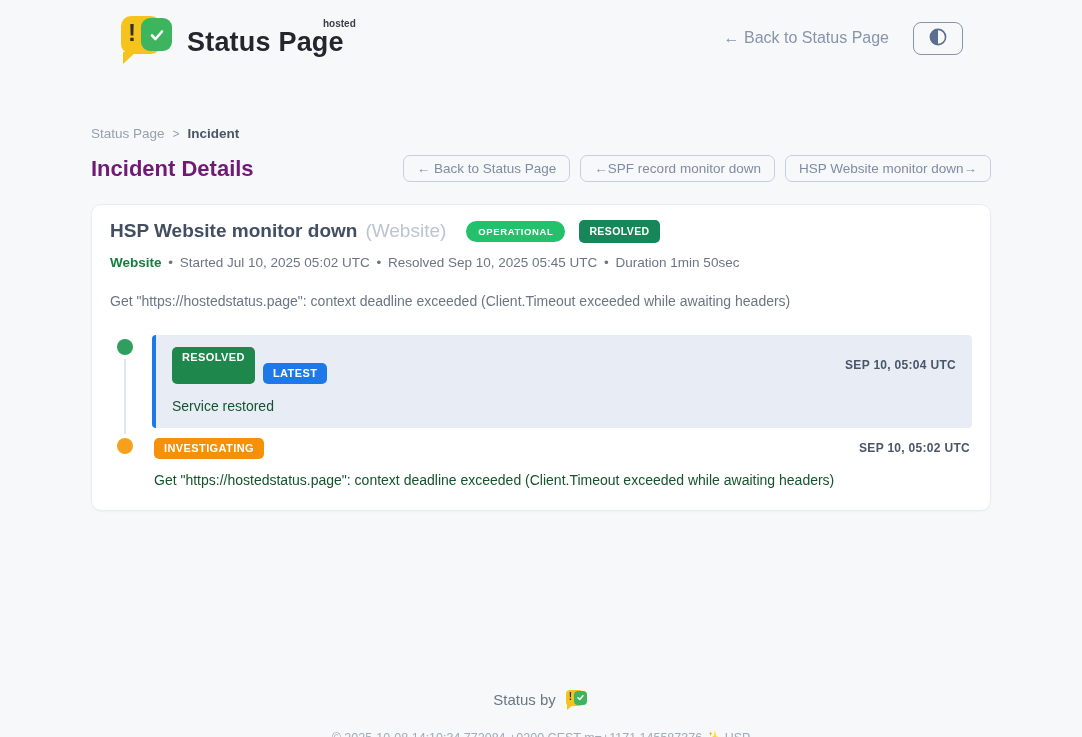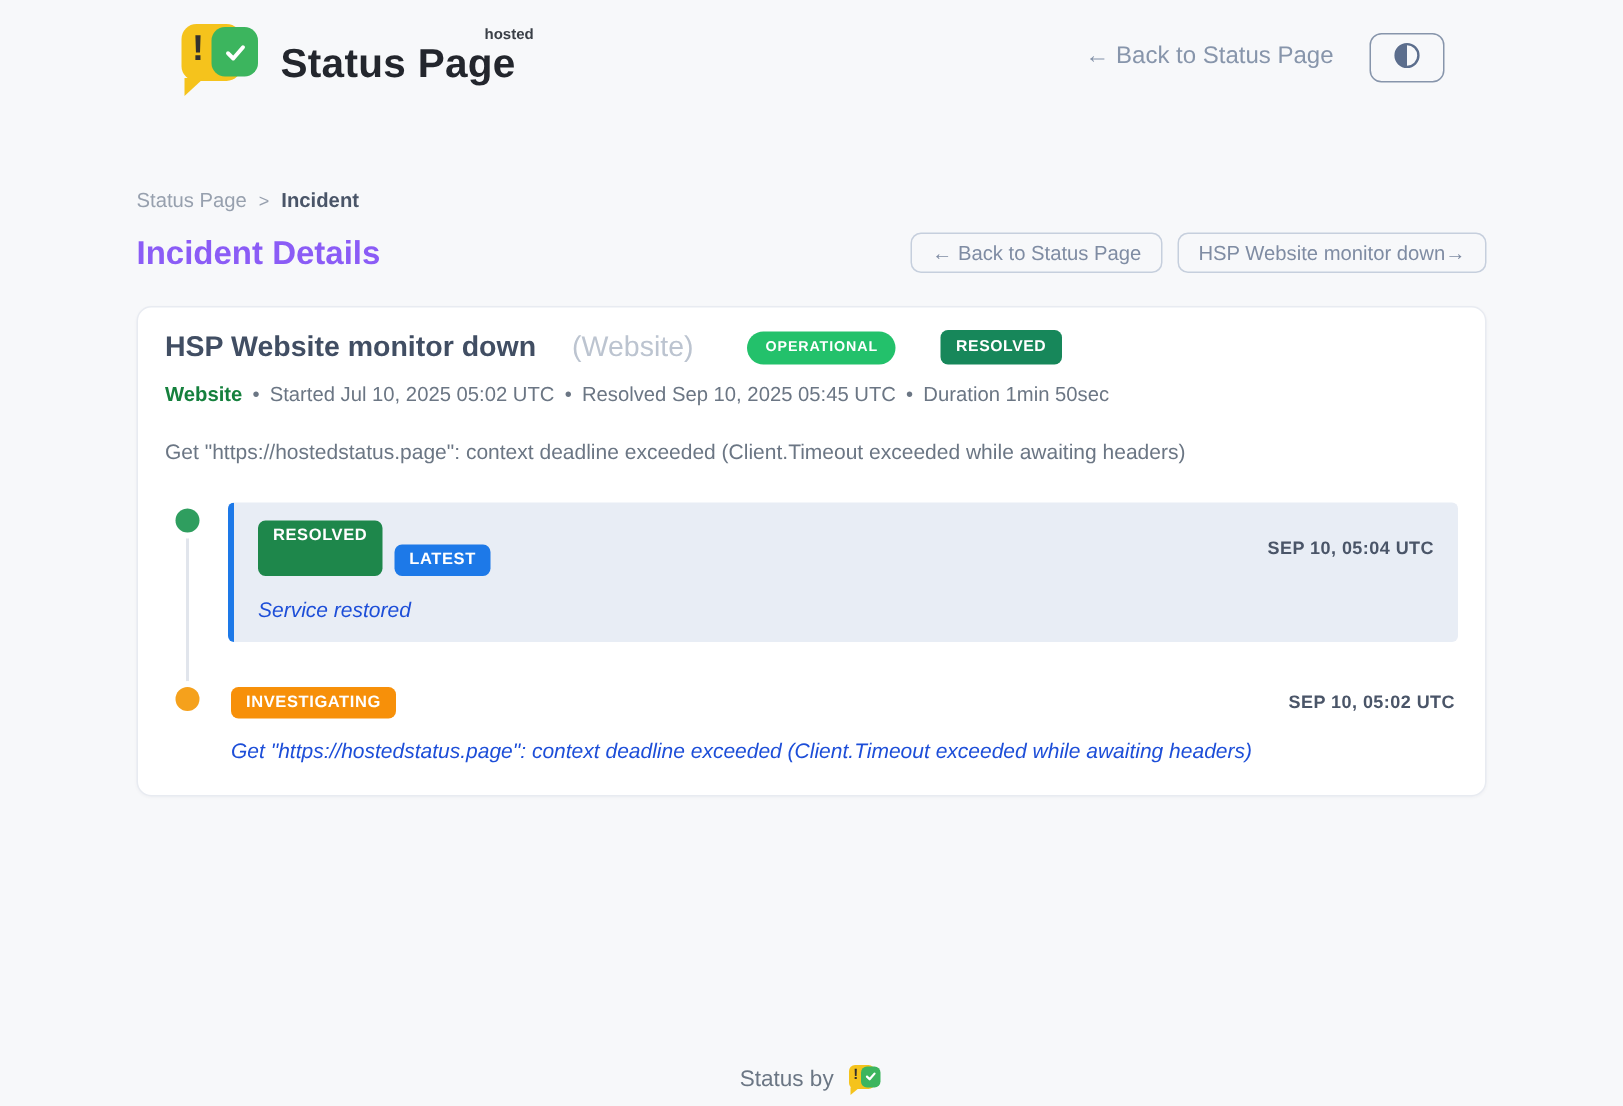--- a/index.html
+++ b/index.html
@@ -69,39 +69,39 @@
   .main { width: 900px; margin: 64px auto 0 auto; }
   .breadcrumb { font-size: 13.5px; display: flex; gap: 8px; align-items: center; }
   .crumb-root { color: #97a0ae; cursor: pointer; }
   .crumb-sep { color: #97a0ae; font-size: 12px; }
   .crumb-current { color: #4a5568; font-weight: 700; }
 
   .title-row {
     margin-top: 14px;
     display: flex; align-items: center; justify-content: space-between;
   }
-  .page-title { font-size: 22px; font-weight: 700; color: #8b5cf6; }
+  .page-title { font-size: 22px; font-weight: 700; color: #701a75; }
   .nav-buttons { display: flex; gap: 10px; }
   .nav-btn {
     border: 1px solid #c6cfdd; border-radius: 7px;
     background: transparent; color: #7f8ca3;
     font-size: 13.5px; font-family: inherit;
     padding: 5px 13px; cursor: pointer; white-space: nowrap;
   }
 
   
   .card {
     margin-top: 22px;
     background: #ffffff;
     border: 1px solid #e8ebf1;
     border-radius: 10px;
     padding: 15px 18px 22px 18px;
     box-shadow: 0 1px 2px rgba(30,40,60,0.03);
   }
-  .card-title-row { display: flex; align-items: flex-end; gap: 24px; flex-wrap: wrap; }
+  .card-title-row { display: flex; align-items: center; gap: 8px; flex-wrap: wrap; }
   .incident-title { font-size: 19px; font-weight: 700; color: #414e63; }
   .incident-component { font-size: 19px; font-weight: 400; color: #bcc4d0; }
   .badge {
     display: inline-block; color: #fff; font-weight: 700;
     text-transform: uppercase; line-height: 1;
   }
   .badge-operational {
     background: #23c16b; border-radius: 999px;
     font-size: 9.5px; letter-spacing: 0.6px; padding: 6px 12px; margin-left: 12px;
   }
@@ -114,21 +114,21 @@
   .meta-dot { color: #6b7684; padding: 0 3px; }
   .incident-desc { margin-top: 23px; font-size: 14px; color: #6b7684; }
 
   
   .timeline { position: relative; margin-top: 26px; padding-left: 42px; }
   .timeline-line {
     position: absolute; left: 14px; top: 14px; bottom: 48px;
     width: 2px; background: #e1e5ec;
   }
   .tl-entry { position: relative; }
-  .tl-entry + .tl-entry { margin-top: 30px; }
+  .tl-entry + .tl-entry { margin-top: 10px; }
   .tl-dot {
     position: absolute; left: -35px; top: 4px;
     width: 16px; height: 16px; border-radius: 50%;
     box-shadow: 0 0 0 4px #ffffff;
   }
   .tl-dot.green { background: #2f9e5f; }
   .tl-dot.orange { background: #f5a11c; top: 0px; }
   .tl-box {
     background: #e8edf5;
     border-left: 4px solid #1d79e8;
@@ -139,21 +139,21 @@
   .tl-head { display: flex; align-items: center; justify-content: space-between; }
   .tl-badges { display: flex; gap: 8px; }
   .tl-badge {
     color: #fff; font-weight: 700; font-size: 11px; letter-spacing: 0.4px;
     text-transform: uppercase; border-radius: 5px; padding: 5px 10px; line-height: 1;
   }
   .tl-badge.green { background: #1e874b; }
   .tl-badge.blue { background: #1d79e8; margin-top: 16px; }
   .tl-badge.orange { background: #f79009; }
   .tl-time { font-size: 12px; font-weight: 700; color: #4a5568; letter-spacing: 0.3px; }
-  .tl-message { margin-top: 14px; font-size: 14px; color: #1d4ed8; font-style: italic; }
+  .tl-message { margin-top: 14px; font-size: 14px; color: #14532d; }
   .tl-plain .tl-message { margin-top: 13px; }
 
   
   .footer { margin-top: 178px; text-align: center; }
   .powered { display: inline-flex; align-items: center; gap: 9px; font-size: 15px; color: #6b7684; }
   .mini-mark { position: relative; width: 24px; height: 22px; display: inline-block; }
   .mini-bubble { position: absolute; left: 1px; top: 1px; width: 17px; height: 16px; background: #f5c31c; border-radius: 4px; }
   .mini-tail { position: absolute; left: 2px; top: 16px; width: 0; height: 0; border-top: 5px solid #f5c31c; border-right: 6px solid transparent; }
   .mini-excl { position: absolute; left: 4px; top: 3px; color: #33312e; font-weight: 800; font-size: 10px; line-height: 1; }
   .mini-check { position: absolute; left: 9px; top: 2px; width: 13px; height: 14px; background: #3cb55e; border-radius: 4px; display: flex; align-items: center; justify-content: center; }
@@ -199,20 +199,21 @@
   <div class="breadcrumb">
     <span class="crumb-root">Status Page</span>
     <span class="crumb-sep">&gt;</span>
     <span class="crumb-current">Incident</span>
   </div>
 
   <div class="title-row">
     <div class="page-title">Incident Details</div>
     <div class="nav-buttons">
       <button class="nav-btn">← Back to Status Page</button>
+      <button class="nav-btn">←SPF record monitor down</button>
       <button class="nav-btn">HSP Website monitor down→</button>
     </div>
   </div>
 
   <div class="card">
     <div class="card-title-row">
       <span class="incident-title">HSP Website monitor down</span>
       <span class="incident-component">(Website)</span>
       <span class="badge badge-operational">OPERATIONAL</span>
       <span class="badge badge-resolved-hdr">RESOLVED</span>

